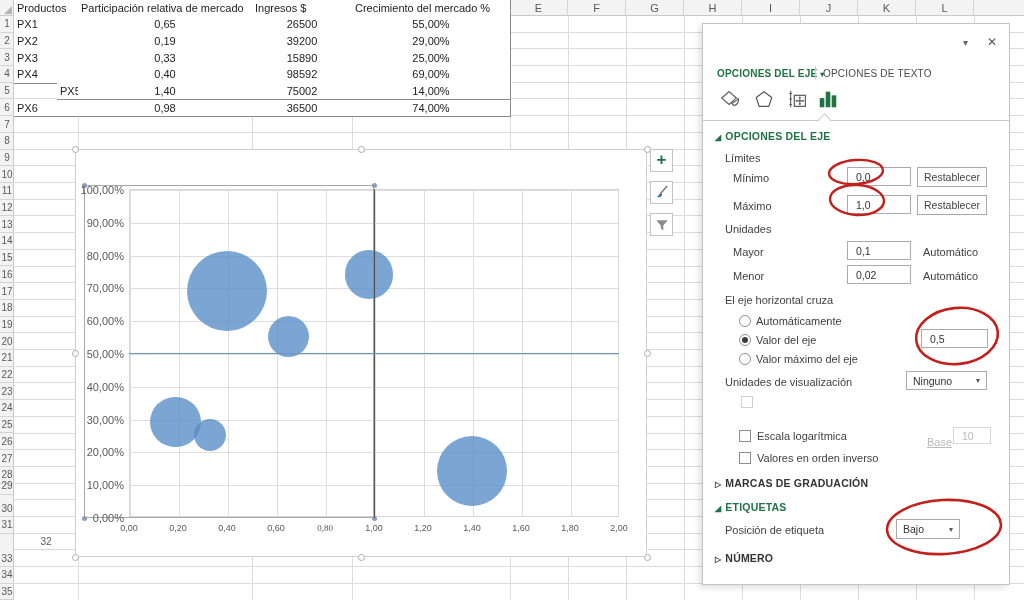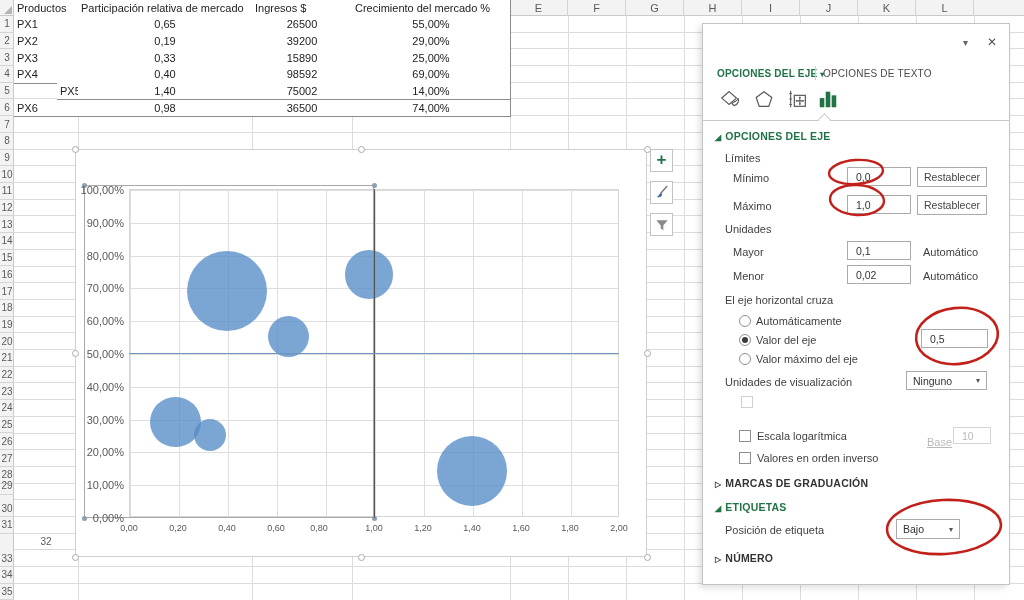--- a/index.html
+++ b/index.html
@@ -210,21 +210,21 @@
       <div class="ytick" style="left: 0px; top: 263.6px;">30,00%</div>
       <div class="ytick" style="left: 0px; top: 296.4px;">20,00%</div>
       <div class="ytick" style="left: 0px; top: 329.2px;">10,00%</div>
       <div class="ytick" style="left: 0px; top: 362px;">0,00%</div>
     </div>
   <div id="xticks">
       <div class="xtick" style="left: 33px;">0,00</div>
       <div class="xtick" style="left: 82px;">0,20</div>
       <div class="xtick" style="left: 131px;">0,40</div>
       <div class="xtick" style="left: 180px;">0,60</div>
-      <div class="xtick" style="left: 223px;">0,80</div>
+      <div class="xtick" style="left: 229px; font-family: Liberation Serif, serif;">0,80</div>
       <div class="xtick" style="left: 278px;">1,00</div>
       <div class="xtick" style="left: 327px;">1,20</div>
       <div class="xtick" style="left: 376px;">1,40</div>
       <div class="xtick" style="left: 425px;">1,60</div>
       <div class="xtick" style="left: 474px;">1,80</div>
       <div class="xtick" style="left: 523px;">2,00</div>
     </div>
   <div id="handles">
       <div class="handle" style="left: -4px; top: -4px;"></div>
       <div class="handle" style="left: 282px; top: -4px;"></div>

